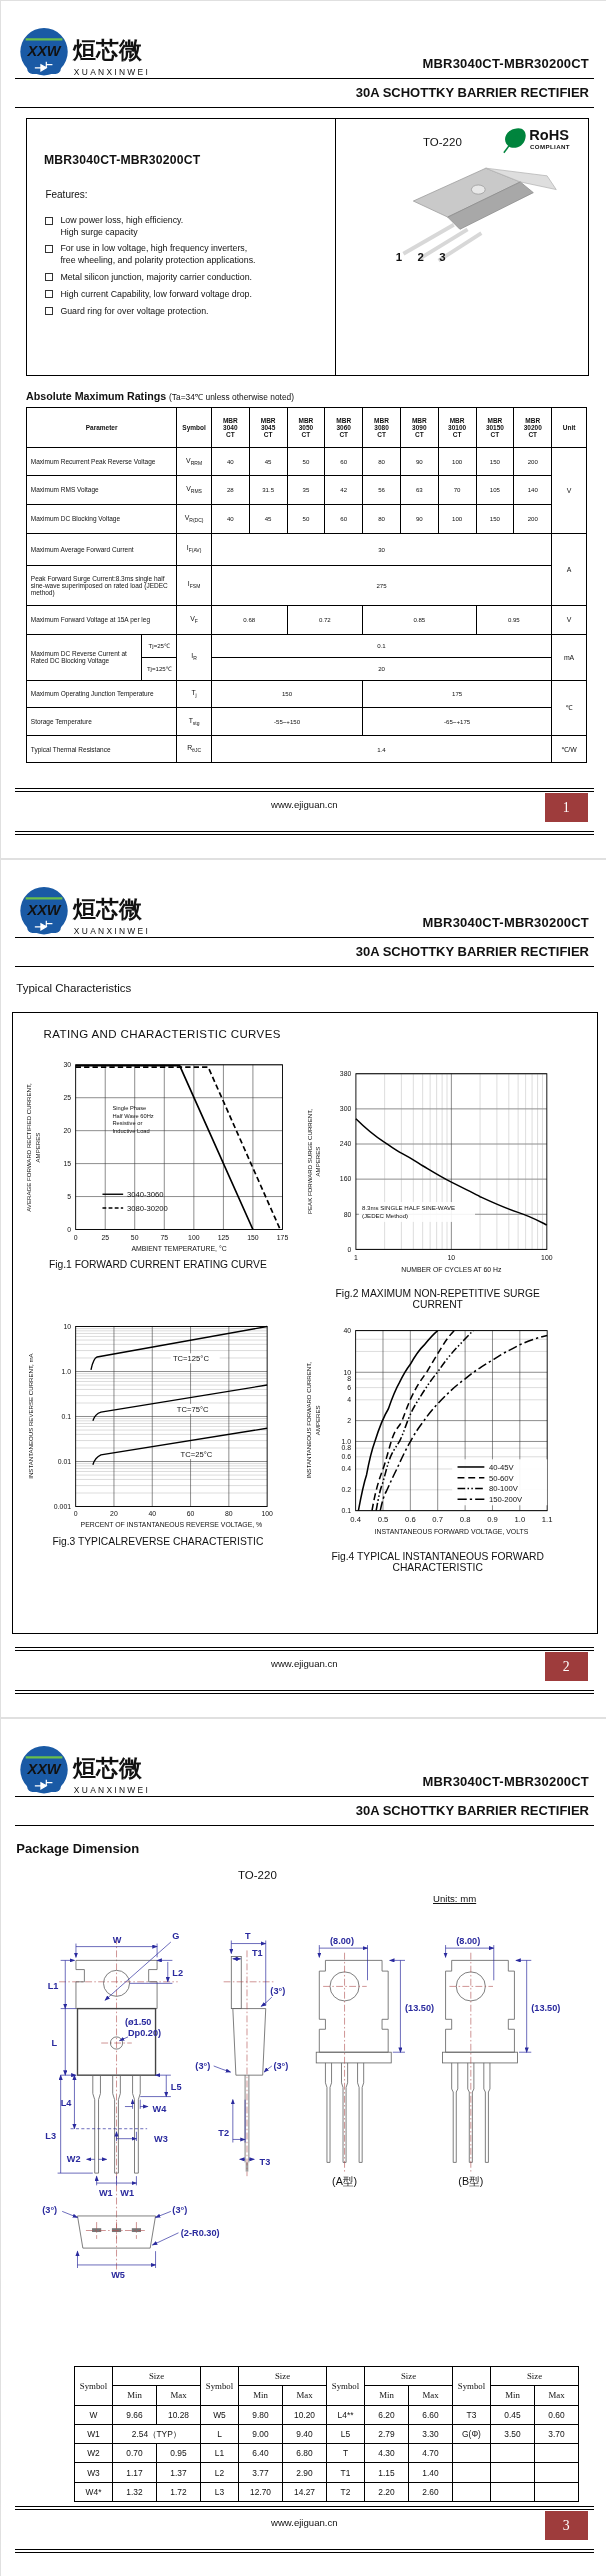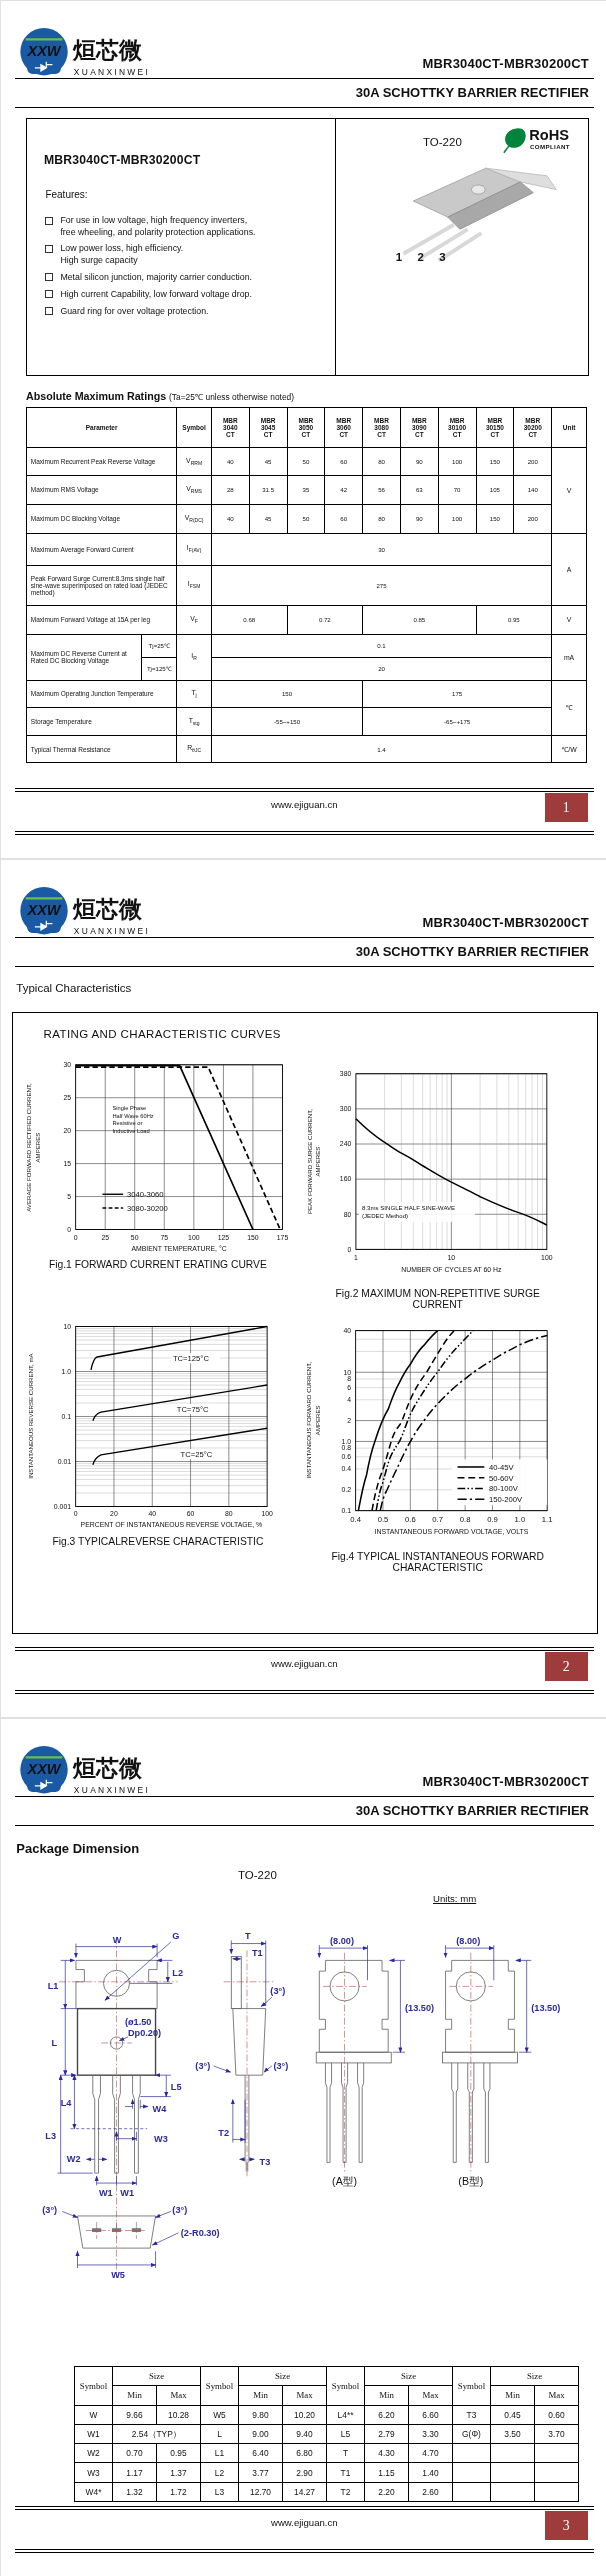--- a/index.html
+++ b/index.html
@@ -92,27 +92,27 @@
   <div class="hd-sub">30A SCHOTTKY BARRIER RECTIFIER</div>
   <div class="hd-line2"></div>
 
   <div class="pbox">
     <div class="divider"></div>
     <div class="ptitle">MBR3040CT-MBR30200CT</div>
     <div class="fhead">Features:</div>
     <div class="feats">
       <div class="feat">
           <span class="chk"></span>
-          <span class="pre">For use in low voltage, high frequency inverters,
-free wheeling, and polarity protection applications.</span>
+          <span class="pre">Low power loss, high efficiency.
+High surge capacity</span>
         </div>
       <div class="feat">
           <span class="chk"></span>
-          <span class="pre">Low power loss, high efficiency.
-High surge capacity</span>
+          <span class="pre">For use in low voltage, high frequency inverters,
+free wheeling, and polarity protection applications.</span>
         </div>
       <div class="feat">
           <span class="chk"></span>
           <span class="pre">Metal silicon junction, majority carrier conduction.</span>
         </div>
       <div class="feat">
           <span class="chk"></span>
           <span class="pre">High current Capability, low forward voltage drop.</span>
         </div>
       <div class="feat">
@@ -138,21 +138,21 @@
           <ellipse cx="160" cy="40" rx="9" ry="6" fill="#e8e8e8" stroke="#999"></ellipse>
           <path d="M128,86 L62,124 M146,92 L84,130 M164,97 L108,133" stroke="#d8d8d8" stroke-width="5" fill="none"></path>
           <text x="52" y="133" font-size="15" font-weight="bold" letter-spacing="8">1 2 3</text>
         </svg>
       </div>
     </div>
   </div>
 
   <div class="amr-title">
     <b>Absolute Maximum Ratings</b>
-    <span class="amr-note">(Ta=25℃ unless otherwise noted)</span>
+    <span class="amr-note">(Ta=34℃ unless otherwise noted)</span>
   </div>
 
   <table class="amr">
     <colgroup>
         <col style="width:113px">
         <col style="width:34px">
         <col style="width:34px">
       <col span="9" style="width:37px">
         <col style="width:34px">
       </colgroup>

